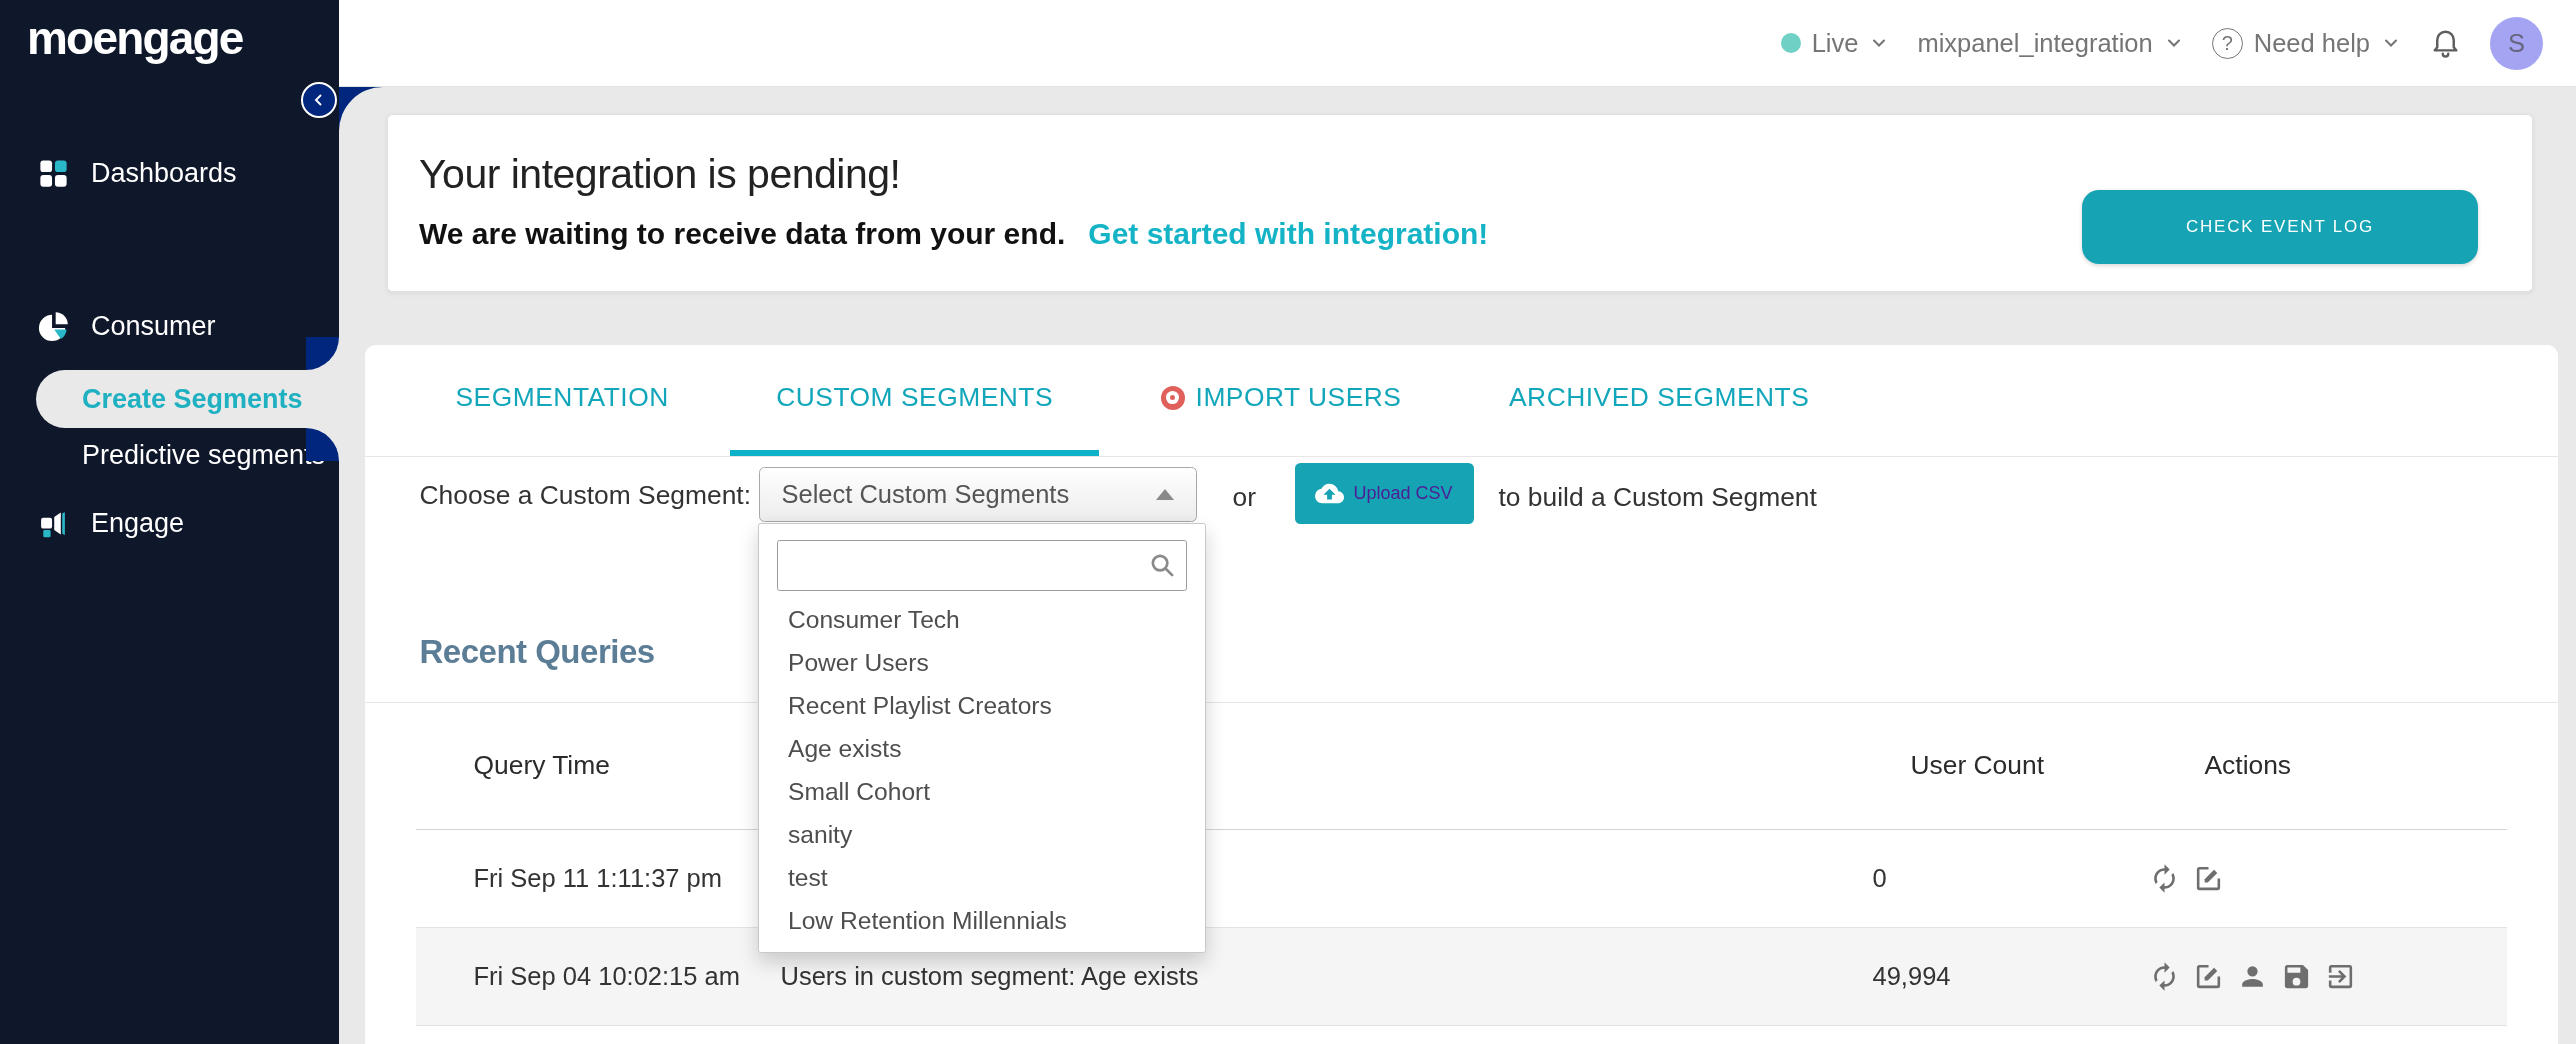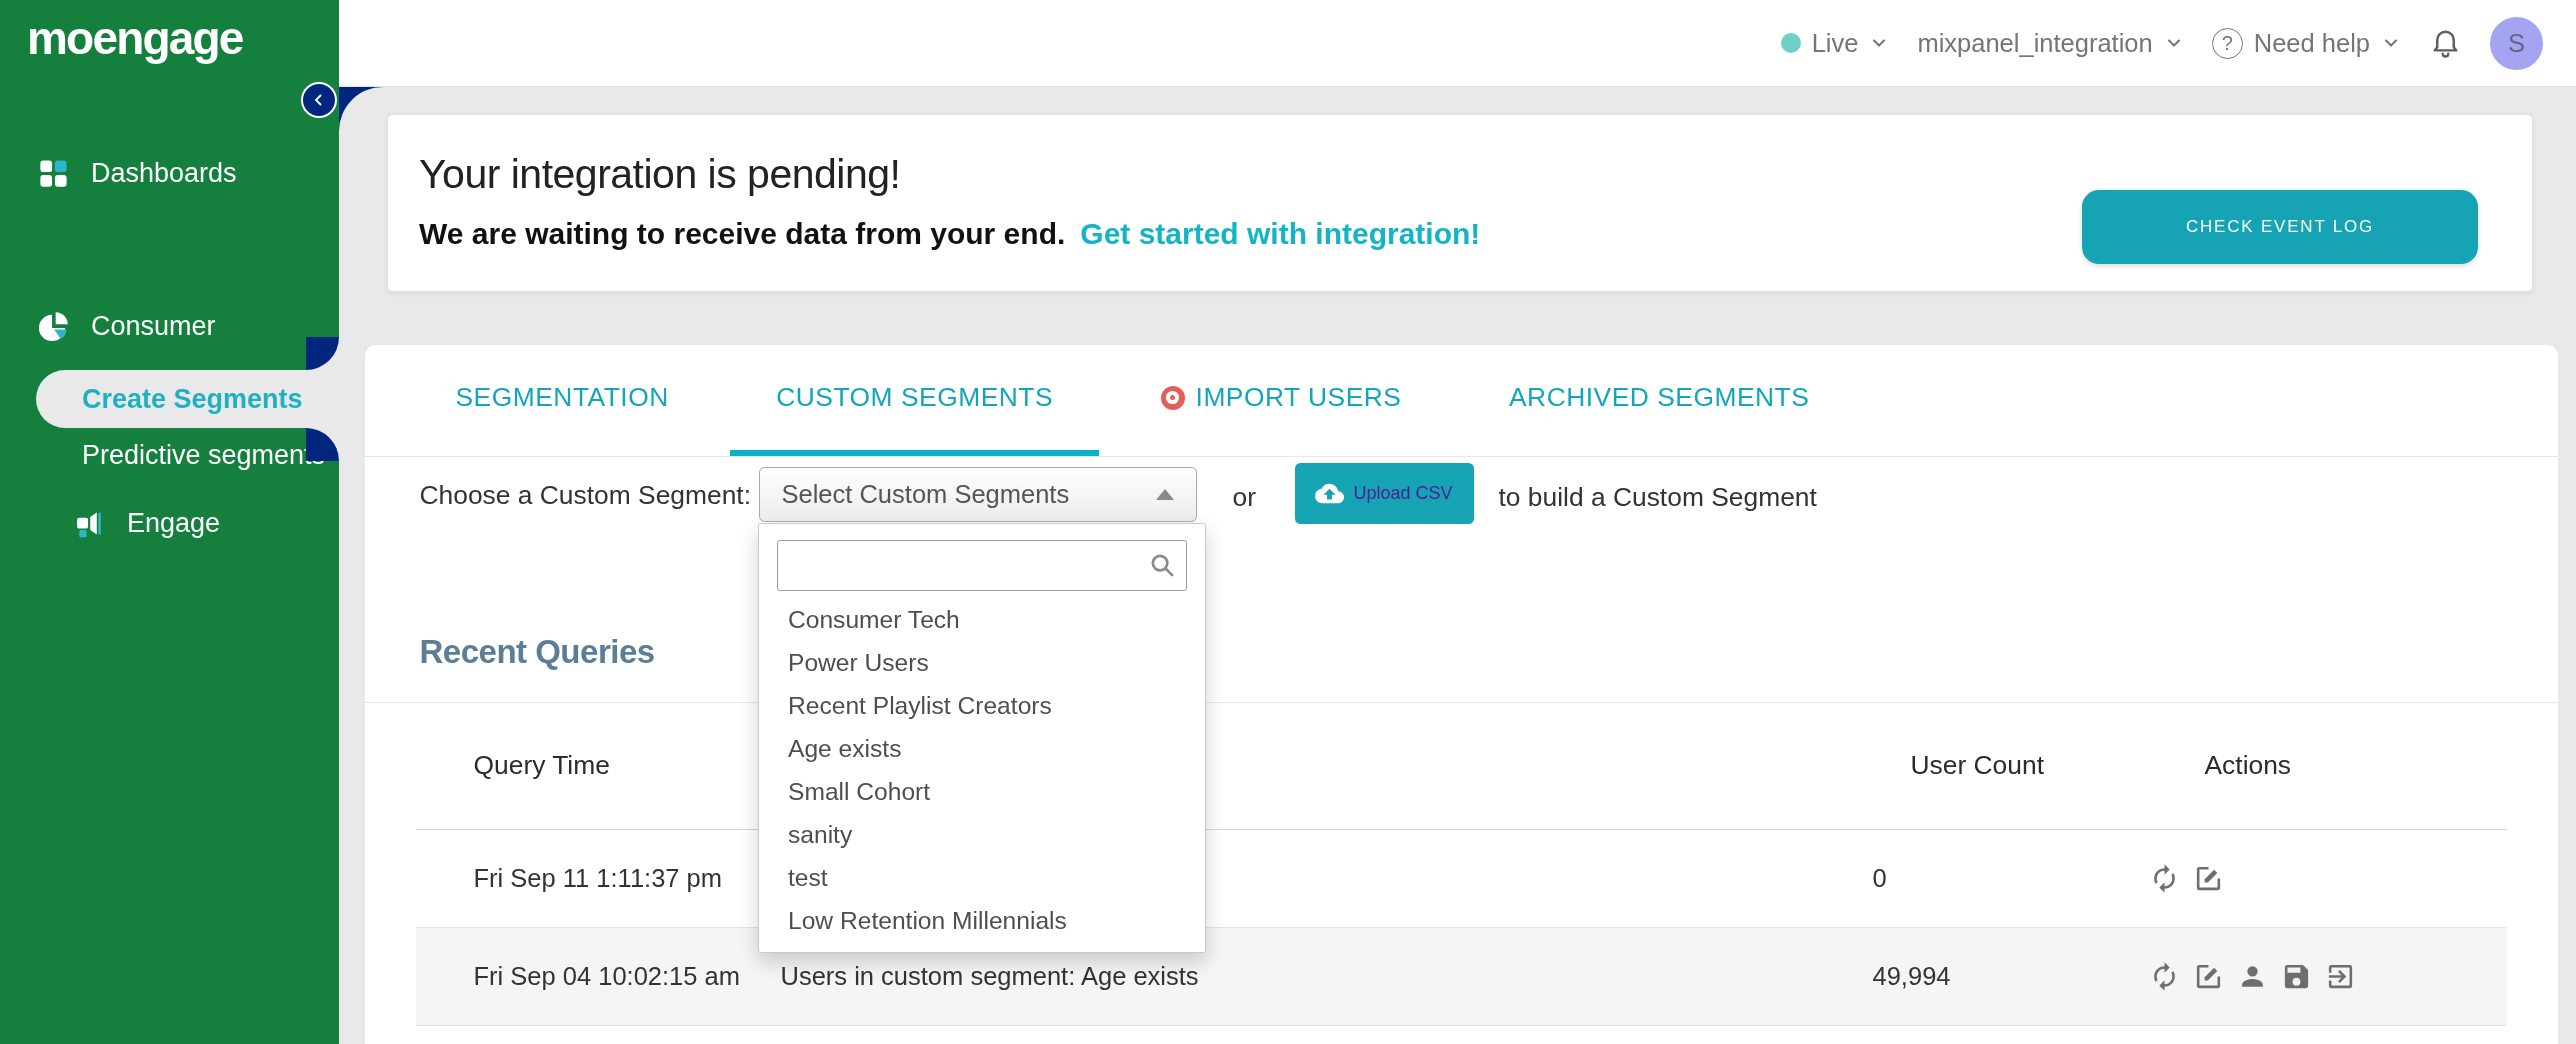--- a/index.html
+++ b/index.html
@@ -3,28 +3,28 @@
 <meta charset="utf-8">
 <style>
   * { box-sizing: border-box; }
   html,body { margin:0; padding:0; }
   body {
     width:2576px; height:1045px; position:relative; overflow:hidden;
     background:#e9e9e9; font-family:"Liberation Sans", sans-serif; color:#333;
   }
 
   
-  .sidebar { position:absolute; left:0; top:0; width:339px; height:1045px; background:#15803d; z-index:2; }
+  .sidebar { position:absolute; left:0; top:0; width:339px; height:1045px; background:#0f172a; z-index:2; }
   .logo { position:absolute; left:27px; top:11px; font-size:46px; font-weight:700; letter-spacing:-1.8px; color:#fff; }
   .collapse-btn { position:absolute; left:301px; top:82px; width:36px; height:36px; border-radius:50%;
     border:2.7px solid #fff; background:#00267d; display:flex; align-items:center; justify-content:center; z-index:8; }
   .nav-item { position:absolute; left:0; right:0; height:58px; display:flex; align-items:center;
     gap:20px; padding-left:36px; font-size:27px; color:#fff; }
   .nav-item svg { flex:0 0 auto; }
-  .ni-dashboards { top:144px; } .ni-analyze { top:222px; } .ni-segment { top:297px; } .ni-engage { top:494px;margin-left:36px; }
+  .ni-dashboards { top:144px; } .ni-analyze { top:222px; } .ni-segment { top:297px; } .ni-engage { top:494px; }
   .active-pill { position:absolute; left:36px; right:0; top:370px; height:58px; background:#e9e9e9;
     border-radius:29px 0 0 29px; display:flex; align-items:center; padding-left:46px;
     color:#1fb0c1; font-weight:700; font-size:27px; z-index:3; }
   .nav-curve { position:absolute; right:0; width:33px; height:33px; background:#e9e9e9; z-index:2; }
   .nav-curve::after { content:""; position:absolute; inset:0; background:#00267d; }
   .nav-curve.top { top:337px; } .nav-curve.top::after { border-bottom-right-radius:33px; }
   .nav-curve.bottom { top:428px; } .nav-curve.bottom::after { border-top-right-radius:33px; }
   .ni-predictive { position:absolute; left:0; right:0; top:428px; height:55px; display:flex; align-items:center;
     padding-left:82px; font-size:27px; color:#fff; }
 
@@ -42,21 +42,21 @@
   
   .corner-patch { position:absolute; left:339px; top:87px; width:49px; height:49px; background:#00267d; z-index:0; }
   .content { position:absolute; left:339px; top:87px; right:0; bottom:0; background:#e9e9e9;
     border-top-left-radius:44px; z-index:1; }
 
   
   .banner { position:absolute; left:48px; top:27px; width:2146px; height:178px; background:#fff;
     border:0.9px solid #e0e0e0; border-radius:5.5px; box-shadow:0 1.8px 5.5px rgba(0,0,0,.06); }
   .banner-title { position:absolute; left:31px; top:36px; font-size:41px; color:#222; letter-spacing:-0.5px; }
   .banner-msg { position:absolute; left:31px; top:102px; font-size:30px; font-weight:700; color:#111; }
-  .banner-link { color:#14b4c6; margin-left:15px; cursor:pointer; }
+  .banner-link { color:#14b4c6; margin-left:23px; cursor:pointer; }
   .check-btn { position:absolute; right:54px; top:75px; width:396px; height:74px; background:#16a4b4;
     color:#fff; font-size:17px; letter-spacing:1.8px; border-radius:17px; display:flex; align-items:center;
     justify-content:center; box-shadow:0 1.8px 4.6px rgba(0,0,0,.15); cursor:pointer; }
 
   
   .main-card { position:absolute; left:25.5px; top:258px; width:2193px; height:700px; background:#fff;
     border-radius:11px 11px 0 0; }
   .tabs { height:112px; border-bottom:1.8px solid #e6e6e6; display:flex; align-items:stretch;
     padding-left:45px; gap:15.5px; }
   .tab { display:flex; align-items:center; gap:11px; padding:0 46px; font-size:26.4px; letter-spacing:0.5px;

